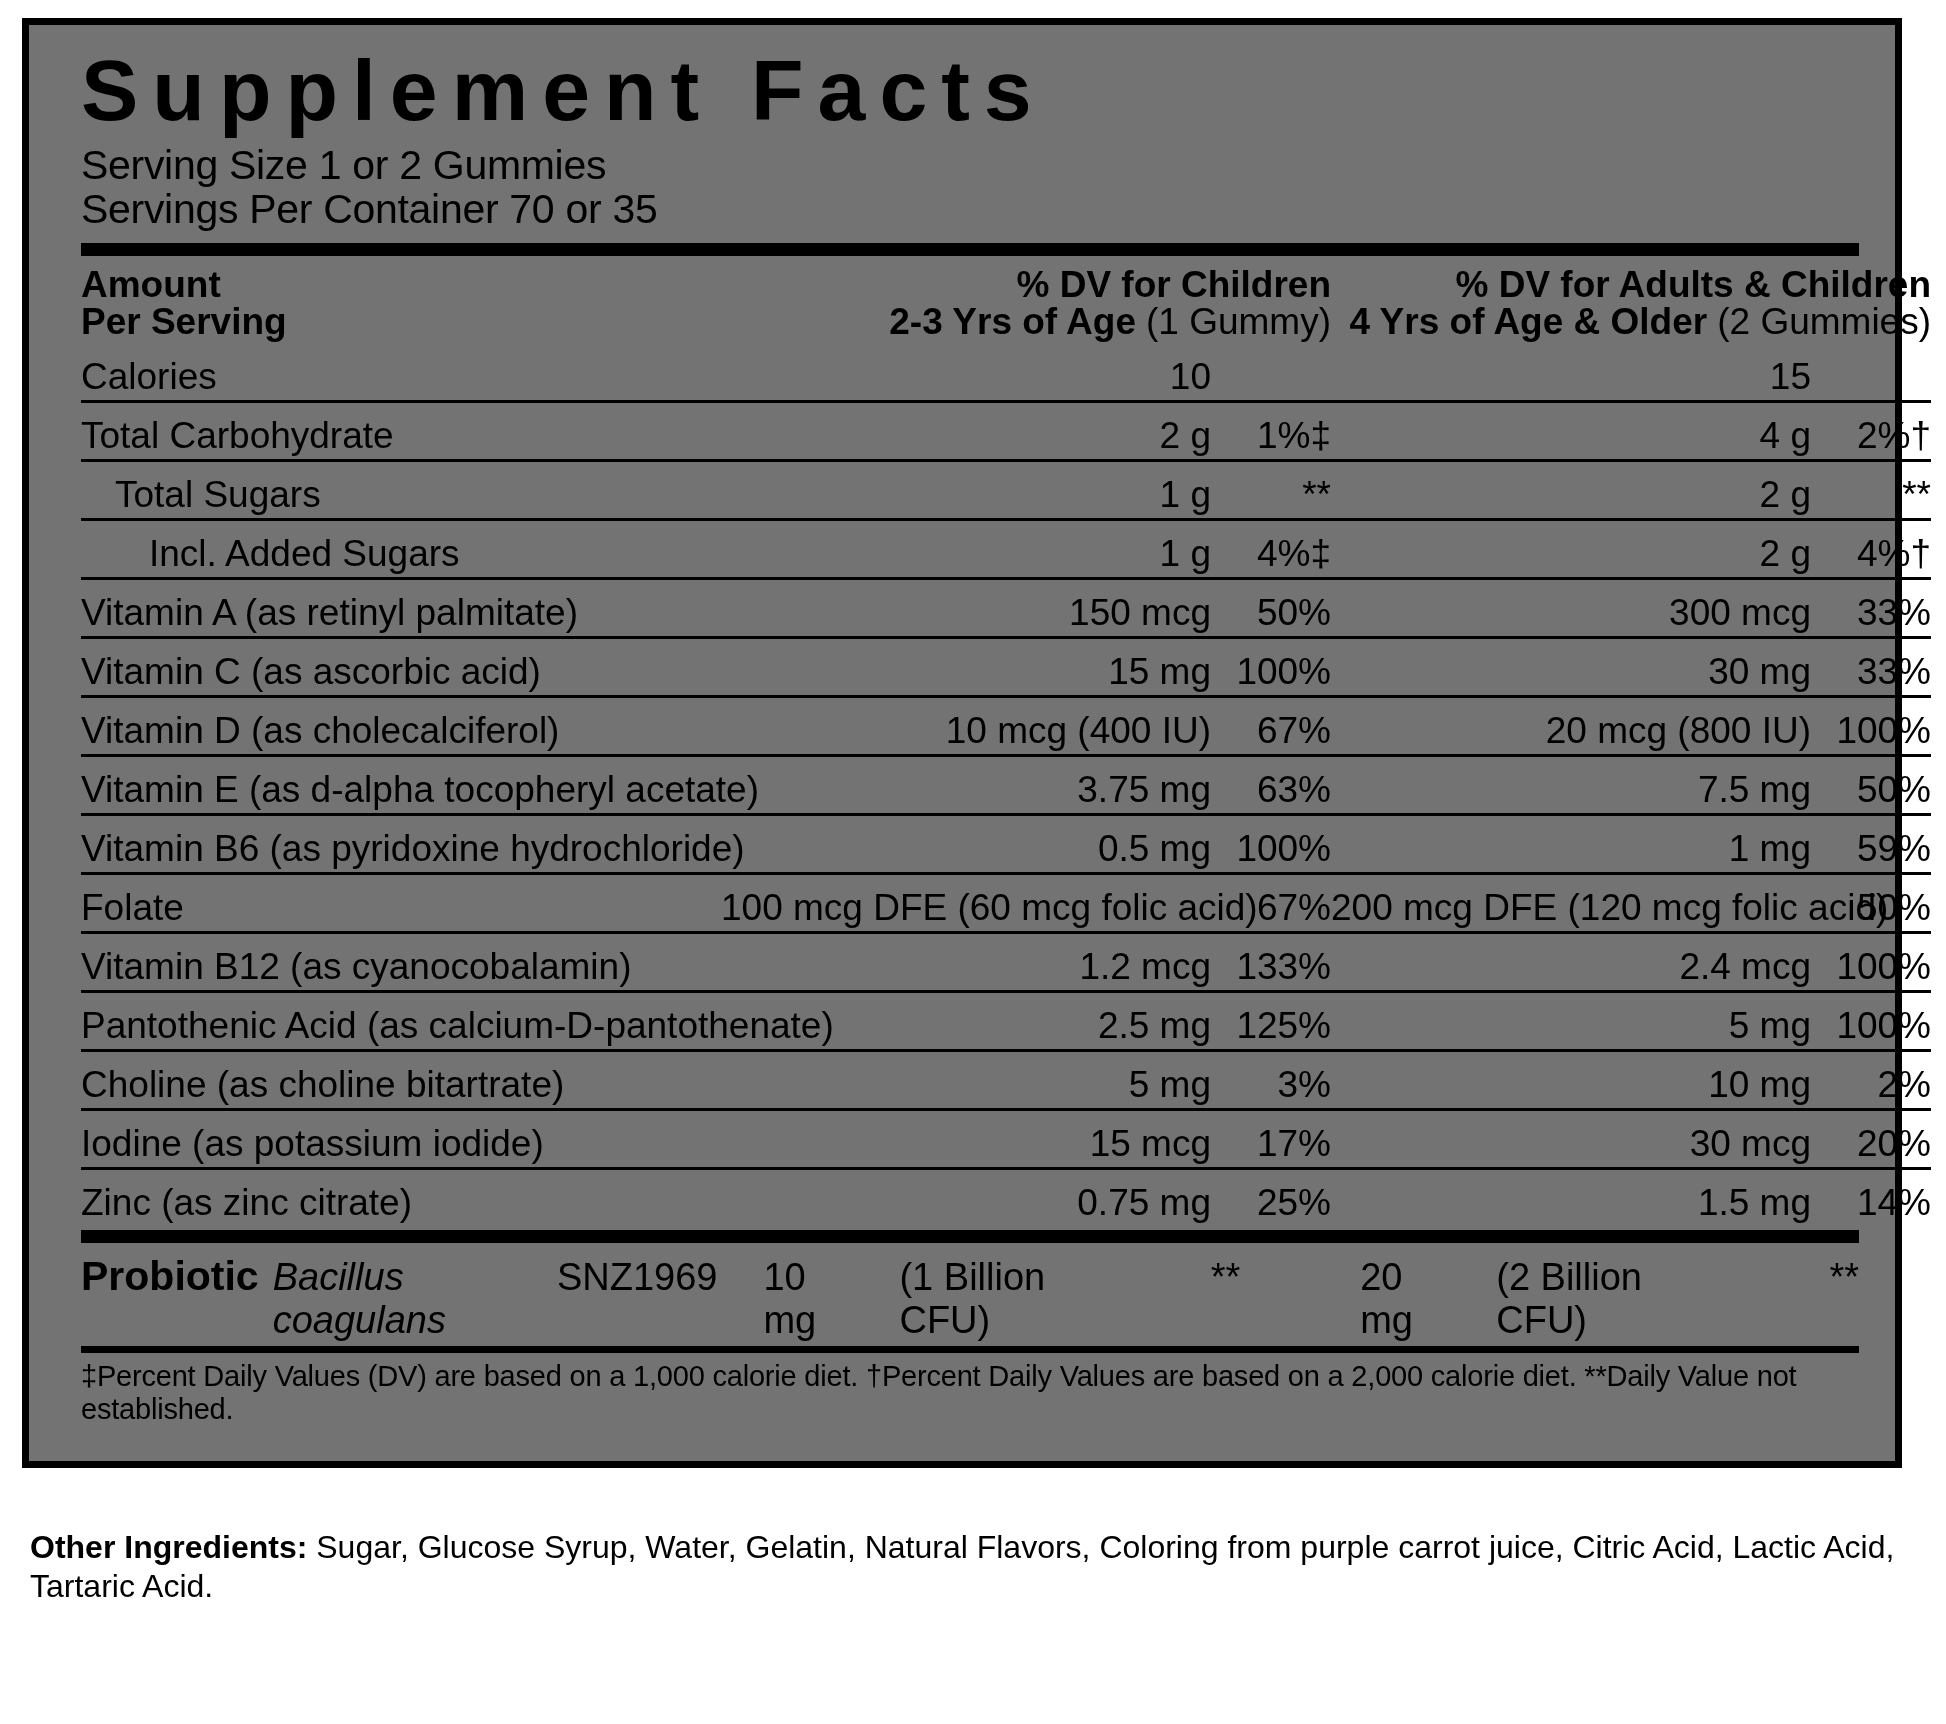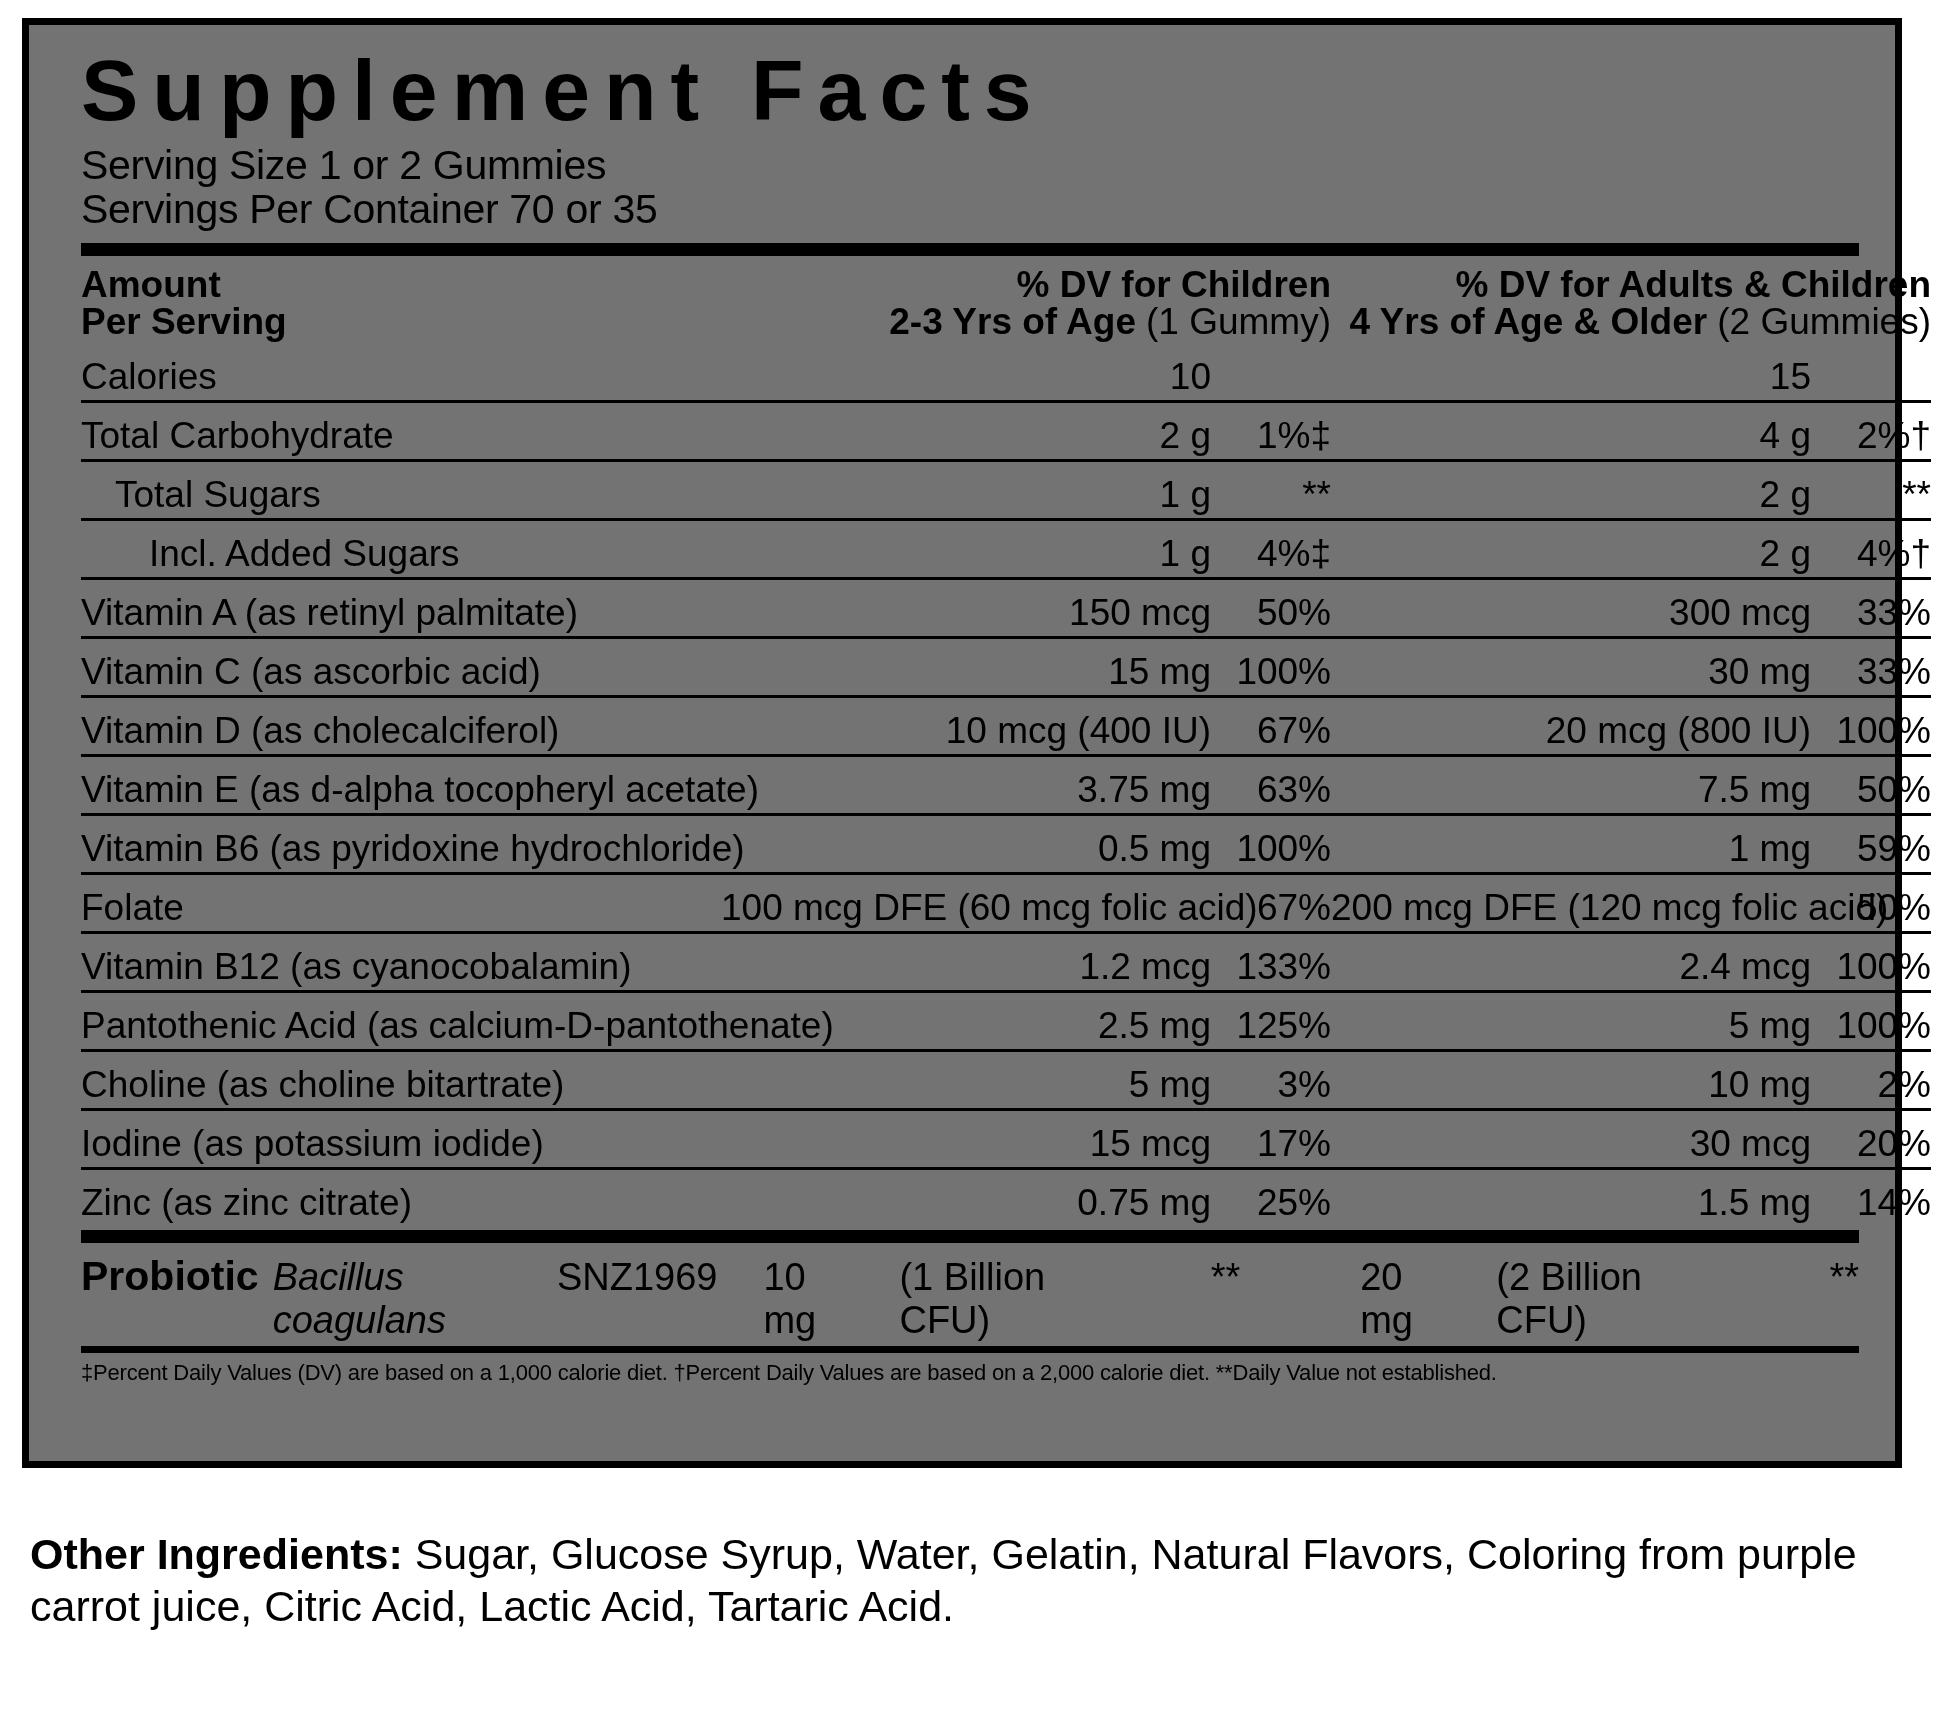--- a/index.html
+++ b/index.html
@@ -92,30 +92,30 @@
     font-size: 38px;
     display: flex;
     align-items: baseline;
     padding-top: 10px;
     padding-bottom: 4px;
   }
   .probiotic-label { font-weight: bold; font-size: 41px; }
   .probiotic-italic { font-style: italic; margin-left: 14px; }
   .probiotic-strain { margin-left: 10px; }
   .footnote {
-    font-size: 22px;
+    font-size: 29px;
     padding-top: 7px;
     letter-spacing: -0.2px;
   }
   .other {
     position: absolute;
     left: 30px;
     top: 1528px;
     width: 1880px;
-    font-size: 43px;
+    font-size: 32px;
     line-height: 1.22;
   }
   .other b { font-weight: bold; }
   .hdr-top-pad { padding-top: 10px !important; }
 </style>
 </head>
 <body>
 
 <div class="panel">
   <div class="inner">

